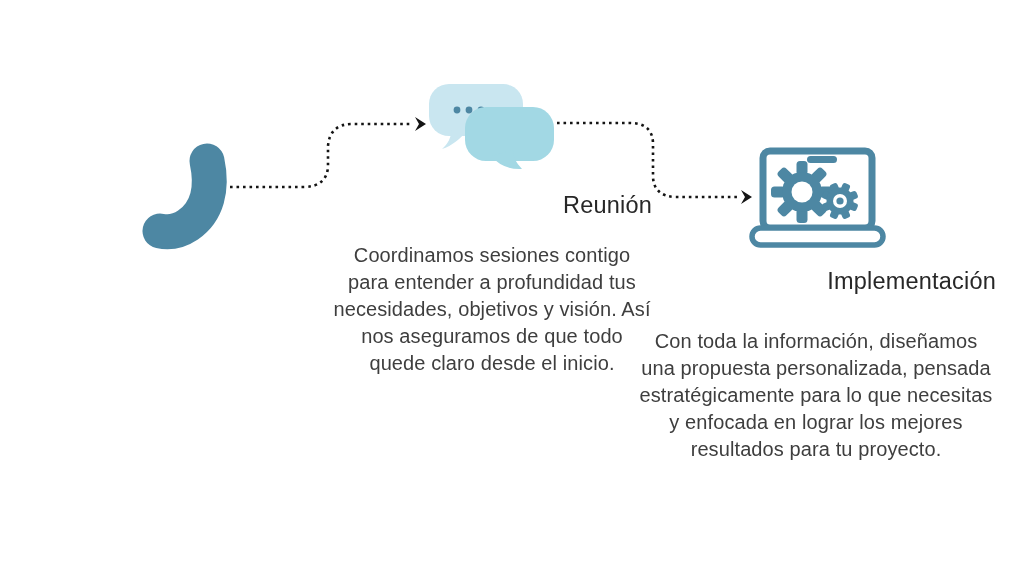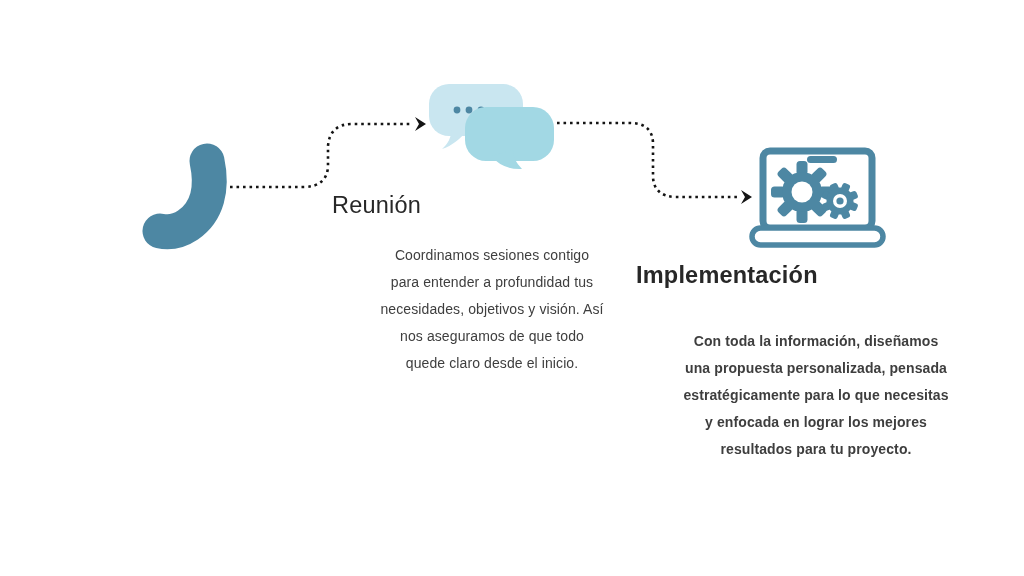--- a/index.html
+++ b/index.html
@@ -2,33 +2,33 @@
 <html><head>
 <meta charset="utf-8">
 <style>
   html,body{margin:0;padding:0;background:#ffffff;}
   .canvas{
     position:relative;width:1024px;height:576px;background:#ffffff;overflow:hidden;
     font-family:"Liberation Sans","DejaVu Sans",sans-serif;
   }
   .abs{position:absolute;}
   .step-title{
-    position:absolute;text-align:left;font-size:23.5px;line-height:30px;
+    position:absolute;text-align:right;font-size:23.5px;line-height:30px;
     color:#272727;letter-spacing:0.2px;
   }
   .step-desc{
-    position:absolute;text-align:center;font-size:14px;line-height:27px;
+    position:absolute;text-align:center;font-size:20px;line-height:27px;
     color:#3e3e3e;white-space:pre-line;letter-spacing:0.1px;
   }
   .t1{left:23px;top:266px;width:320px;}
   .t2{left:332px;top:190px;width:320px;}
-  .t3{left:636px;top:260px;width:360px;font-weight:bold;}
+  .t3{left:636px;top:266px;width:360px;}
   .d1{left:23px;top:326px;width:320px;}
   .d2{left:332px;top:242px;width:320px;}
-  .d3{left:636px;top:328px;width:360px;font-weight:bold;}
+  .d3{left:636px;top:328px;width:360px;}
   .teal-fill{fill:#4D87A3;}
   .teal-stroke{stroke:#4D87A3;}
   .dotline{fill:none;stroke:#141414;stroke-width:2.6;stroke-dasharray:2.6 3.9;}
   .arrowhead{fill:#141414;stroke:none;}
 </style>
 </head>
 <body>
 
 <div class="canvas">
 

